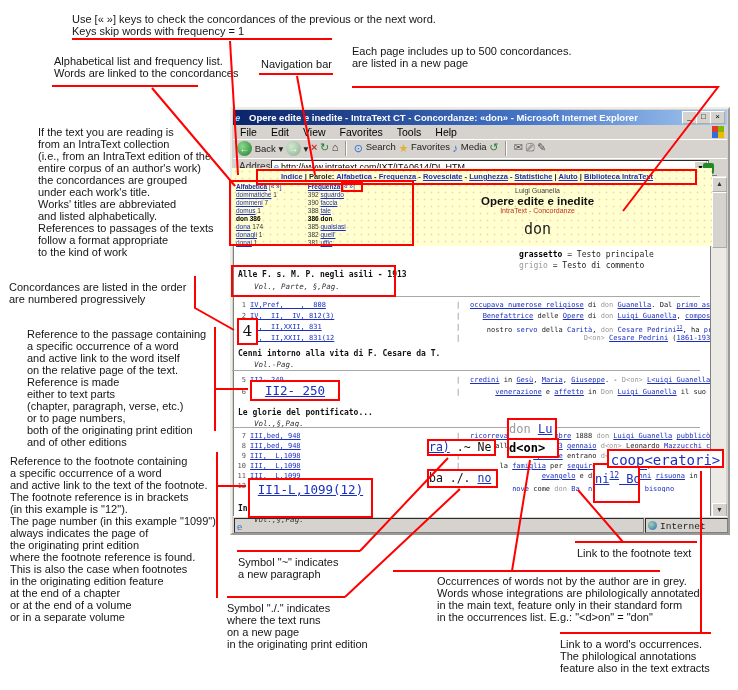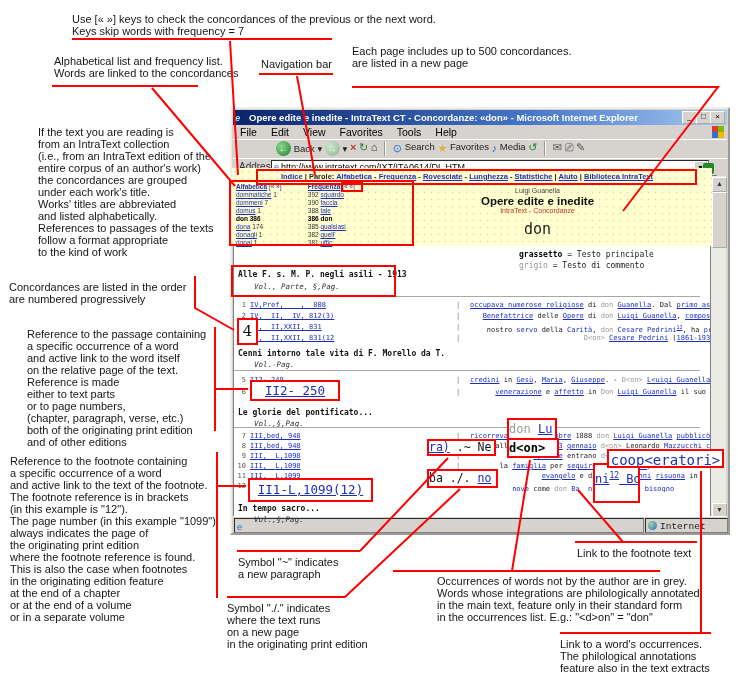--- a/index.html
+++ b/index.html
@@ -83,21 +83,21 @@
   .mag .l{color:#1a2ec0;text-decoration:underline;}
   .mag .p{color:#111;}
   .mag .g{color:#9a9a9a;}
   .mag .bold{color:#000;font-weight:bold;}
 </style>
 </head>
 <body>
 
 <div class="ann" style="left:72px;top:13px;">
     <div>Use [« »] keys to check the concordances of the previous or the next word.</div>
-    <div>Keys skip words with frequency = 7</div>
+    <div>Keys skip words with frequency = 1</div>
   </div>
 <div class="ann" style="left:54px;top:55px;">
     <div>Alphabetical list and frequency list.</div>
     <div>Words are linked to the concordances</div>
   </div>
 <div class="ann" style="left:261px;top:58px;">Navigation bar</div>
 <div class="ann" style="left:352px;top:45px;">
     <div>Each page includes up to 500 concordances.</div>
     <div>are listed in a new page</div>
   </div>
@@ -118,22 +118,22 @@
     <div>Concordances are listed in the order</div>
     <div>are numbered progressively</div>
   </div>
 <div class="ann" style="left:27px;top:328px;">
     <div>Reference to the passage containing</div>
     <div>a specific occurrence of a word</div>
     <div>and active link to the word itself</div>
     <div>on the relative page of the text.</div>
     <div>Reference is made</div>
     <div>either to text parts</div>
+    <div>(chapter, paragraph, verse, etc.)</div>
     <div>or to page numbers,</div>
-    <div>(chapter, paragraph, verse, etc.)</div>
     <div>both of the originating print edition</div>
     <div>and of other editions</div>
   </div>
 <div class="ann" style="left:10px;top:455px;">
     <div>Reference to the footnote containing</div>
     <div>a specific occurrence of a word</div>
     <div>and active link to the text of the footnote.</div>
     <div>The footnote reference is in brackets</div>
     <div>(in this example is "12").</div>
     <div>The page number (in this example "1099")</div>
@@ -181,21 +181,21 @@
     <span class="mi">File</span><span class="mi">Edit</span><span class="mi">View</span><span class="mi">Favorites</span><span class="mi">Tools</span><span class="mi">Help</span>
     <span class="flag">
         <i style="background:#e03a2f;"></i>
         <i style="background:#7fba00;"></i>
         <i style="background:#2e6fd8;"></i>
         <i style="background:#f2b900;"></i>
       </span>
   </div>
 
   <div class="toolbar">
-    <span class="tbtn" style="margin-left:16px;padding-left:27px;"><span class="circ">←</span> <span>Back</span> ▾</span>
+    <span class="tbtn" style="margin-left:4px;"><span class="circ">←</span> <span>Back</span> ▾</span>
     <span class="tbtn"><span class="circ dim">→</span> ▾</span>
     <span class="tbtn tglyph" style="color:#c23a2f;font-weight:bold;">×</span>
     <span class="tbtn tglyph" style="color:#1f7d2d;">↻</span>
     <span class="tbtn tglyph" style="color:#333;">⌂</span>
     <span class="tsep"></span>
     <span class="tbtn"><span class="tglyph" style="color:#2e6fd8;">⊙</span> <span>Search</span></span>
     <span class="tbtn"><span class="tglyph" style="color:#e0b23a;">★</span> <span>Favorites</span></span>
     <span class="tbtn"><span class="tglyph" style="color:#2e6fd8;">♪</span> <span>Media</span></span>
     <span class="tbtn tglyph" style="color:#1f7d2d;">↺</span>
     <span class="tsep"></span>
@@ -269,21 +269,21 @@
 <div class="sectitle" style="left:238px;top:270px;">Alle F. s. M. P. negli asili - 1913</div>
 <div class="secsub" style="left:254px;top:282px;">Vol., Parte, §,Pag.</div>
 <div class="chr" style="top:296px;"></div>
 <div class="rows" style="top:300px;">
     <div class="crow" style="top: 0px;"><span class="cnum">1</span><span class="cref">IV,Pref,    ,  808</span><span class="cbar">|</span><span class="cbody"><span class="l">occupava numerose religiose</span><span class="p"> di </span><span class="g">don </span><span class="l">Guanella</span><span class="p">. Dal </span><span class="l">primo asilo</span></span></div>
     <div class="crow" style="top: 11px;"><span class="cnum">2</span><span class="cref">IV,  II,  IV, 812(3)</span><span class="cbar">|</span><span class="cbody"><span class="p">   </span><span class="l">Benefattrice</span><span class="p"> delle </span><span class="l">Opere</span><span class="p"> di </span><span class="g">don </span><span class="l">Luigi Guanella</span><span class="p">, </span><span class="l">compose</span></span></div>
     <div class="crow" style="top: 22px;"><span class="cnum">3</span><span class="cref">IV,  II,XXII, 831</span><span class="cbar">|</span><span class="cbody"><span class="p">    nostro </span><span class="l">servo</span><span class="p"> della </span><span class="l">Carità</span><span class="p">, </span><span class="g">don </span><span class="l">Cesare Pedrini</span><sup class="l">12</sup><span class="p">, ha </span><span class="l">prodotto</span></span></div>
     <div class="crow" style="top: 33px;"><span class="cnum">4</span><span class="cref">IV,  II,XXII, 831(12</span><span class="cbar">|</span><span class="cbody"><span class="p">                           </span><span class="g">D&lt;on&gt; </span><span class="l">Cesare Pedrini</span><span class="p"> (</span><span class="l">1861-1939</span></span></div>
   </div>
 
-<div class="sectitle" style="left:238px;top:349px;">Cenni intorno tale vita di F. Morello da T.</div>
+<div class="sectitle" style="left:238px;top:349px;">Cenni intorno alla vita di F. Cesare da T.</div>
 <div class="secsub" style="left:254px;top:360px;">Vol.-Pag.</div>
 <div class="chr" style="top:370px;"></div>
 <div class="rows" style="top:375px;">
     <div class="crow" style="top: 0px;"><span class="cnum">5</span><span class="cref">II2- 249</span><span class="cbar">|</span><span class="cbody"><span class="l">credini</span><span class="p"> in </span><span class="l">Gesù</span><span class="p">, </span><span class="l">Maria</span><span class="p">, </span><span class="l">Giuseppe</span><span class="p">. - </span><span class="g">D&lt;on&gt; </span><span class="l">L&lt;uigi Guanella&gt;</span></span></div>
     <div class="crow" style="top: 12px;"><span class="cnum">6</span><span class="cref">II2- 250</span><span class="cbar">|</span><span class="cbody"><span class="p">      </span><span class="l">venerazione</span><span class="p"> e </span><span class="l">affetto</span><span class="p"> in </span><span class="g">Don </span><span class="l">Luigi Guanella</span><span class="p"> il suo </span></span></div>
   </div>
 
 <div class="sectitle" style="left:238px;top:408px;">Le glorie del pontificato...</div>
 <div class="secsub" style="left:254px;top:419px;">Vol.,§,Pag.</div>
 <div class="chr" style="top:427px;"></div>
@@ -299,21 +299,21 @@
 <div class="sectitle" style="left:238px;top:504px;">In tempo sacro...</div>
 <div class="secsub" style="left:254px;top:515px;">Vol.,§,Pag.</div>
 
 <div class="rbox" style="left:256px;top:169px;width:441px;height:16px;"></div>
 <div class="rbox" style="left:229px;top:180px;width:185px;height:66px;"></div>
 <div class="rbox" style="left:341px;top:181px;width:22px;height:11px;"></div>
 <div class="rbox" style="left:231px;top:265px;width:165px;height:32px;"></div>
 
 <div class="rbox wfill mag" style="left:237px;top:318px;width:21px;height:27px;font:15px/23px 'DejaVu Serif',serif;text-align:center;color:#111;">4</div>
 <div class="rbox wfill mag" style="left:250px;top:380px;width:90px;height:21px;font-size:12.5px;line-height:17px;text-align:center;"><span class="l">II2- 250</span></div>
-<div class="rbox wfill mag" style="left:248px;top:478px;width:125px;height:24px;font-size:12.5px;line-height:20px;text-align:center;"><span class="l">II1-L,1099(12)</span></div>
+<div class="rbox wfill mag" style="left:248px;top:478px;width:125px;height:40px;font-size:12.5px;line-height:20px;text-align:center;"><span class="l">II1-L,1099(12)</span></div>
 
 <div class="rbox wfill mag" style="left:507px;top:418px;width:50px;height:22px;font-size:12px;line-height:18px;"><span class="g">don </span><span class="l">Lu</span></div>
 <div class="rbox wfill mag" style="left:507px;top:438px;width:52px;height:20px;font-size:12px;line-height:16px;"><span class="bold">d&lt;on&gt;</span></div>
 
 <div class="rbox wfill mag" style="left:427px;top:439px;width:69px;height:17px;font-size:11.5px;line-height:13px;"><span class="l">ra)</span><span class="p"> .~ Ne</span></div>
 <div class="rbox wfill mag" style="left:427px;top:469px;width:71px;height:19px;font-size:11.5px;line-height:15px;"><span class="p">ba ./. </span><span class="l">no</span></div>
 
 <div class="rbox wfill mag" style="left:546px;top:463px;width:47px;height:40px;font-size:12px;line-height:22px;margin-left:47px;"><span class="l">ni</span><sup class="l" style="font-size:8px;">12</sup><span class="l"> Bo</span></div>
 
 <div class="rbox wfill mag" style="left:607px;top:449px;width:117px;height:19px;font-size:14px;line-height:19px;text-align:center;"><span class="l">coop&lt;eratori&gt;</span></div>

